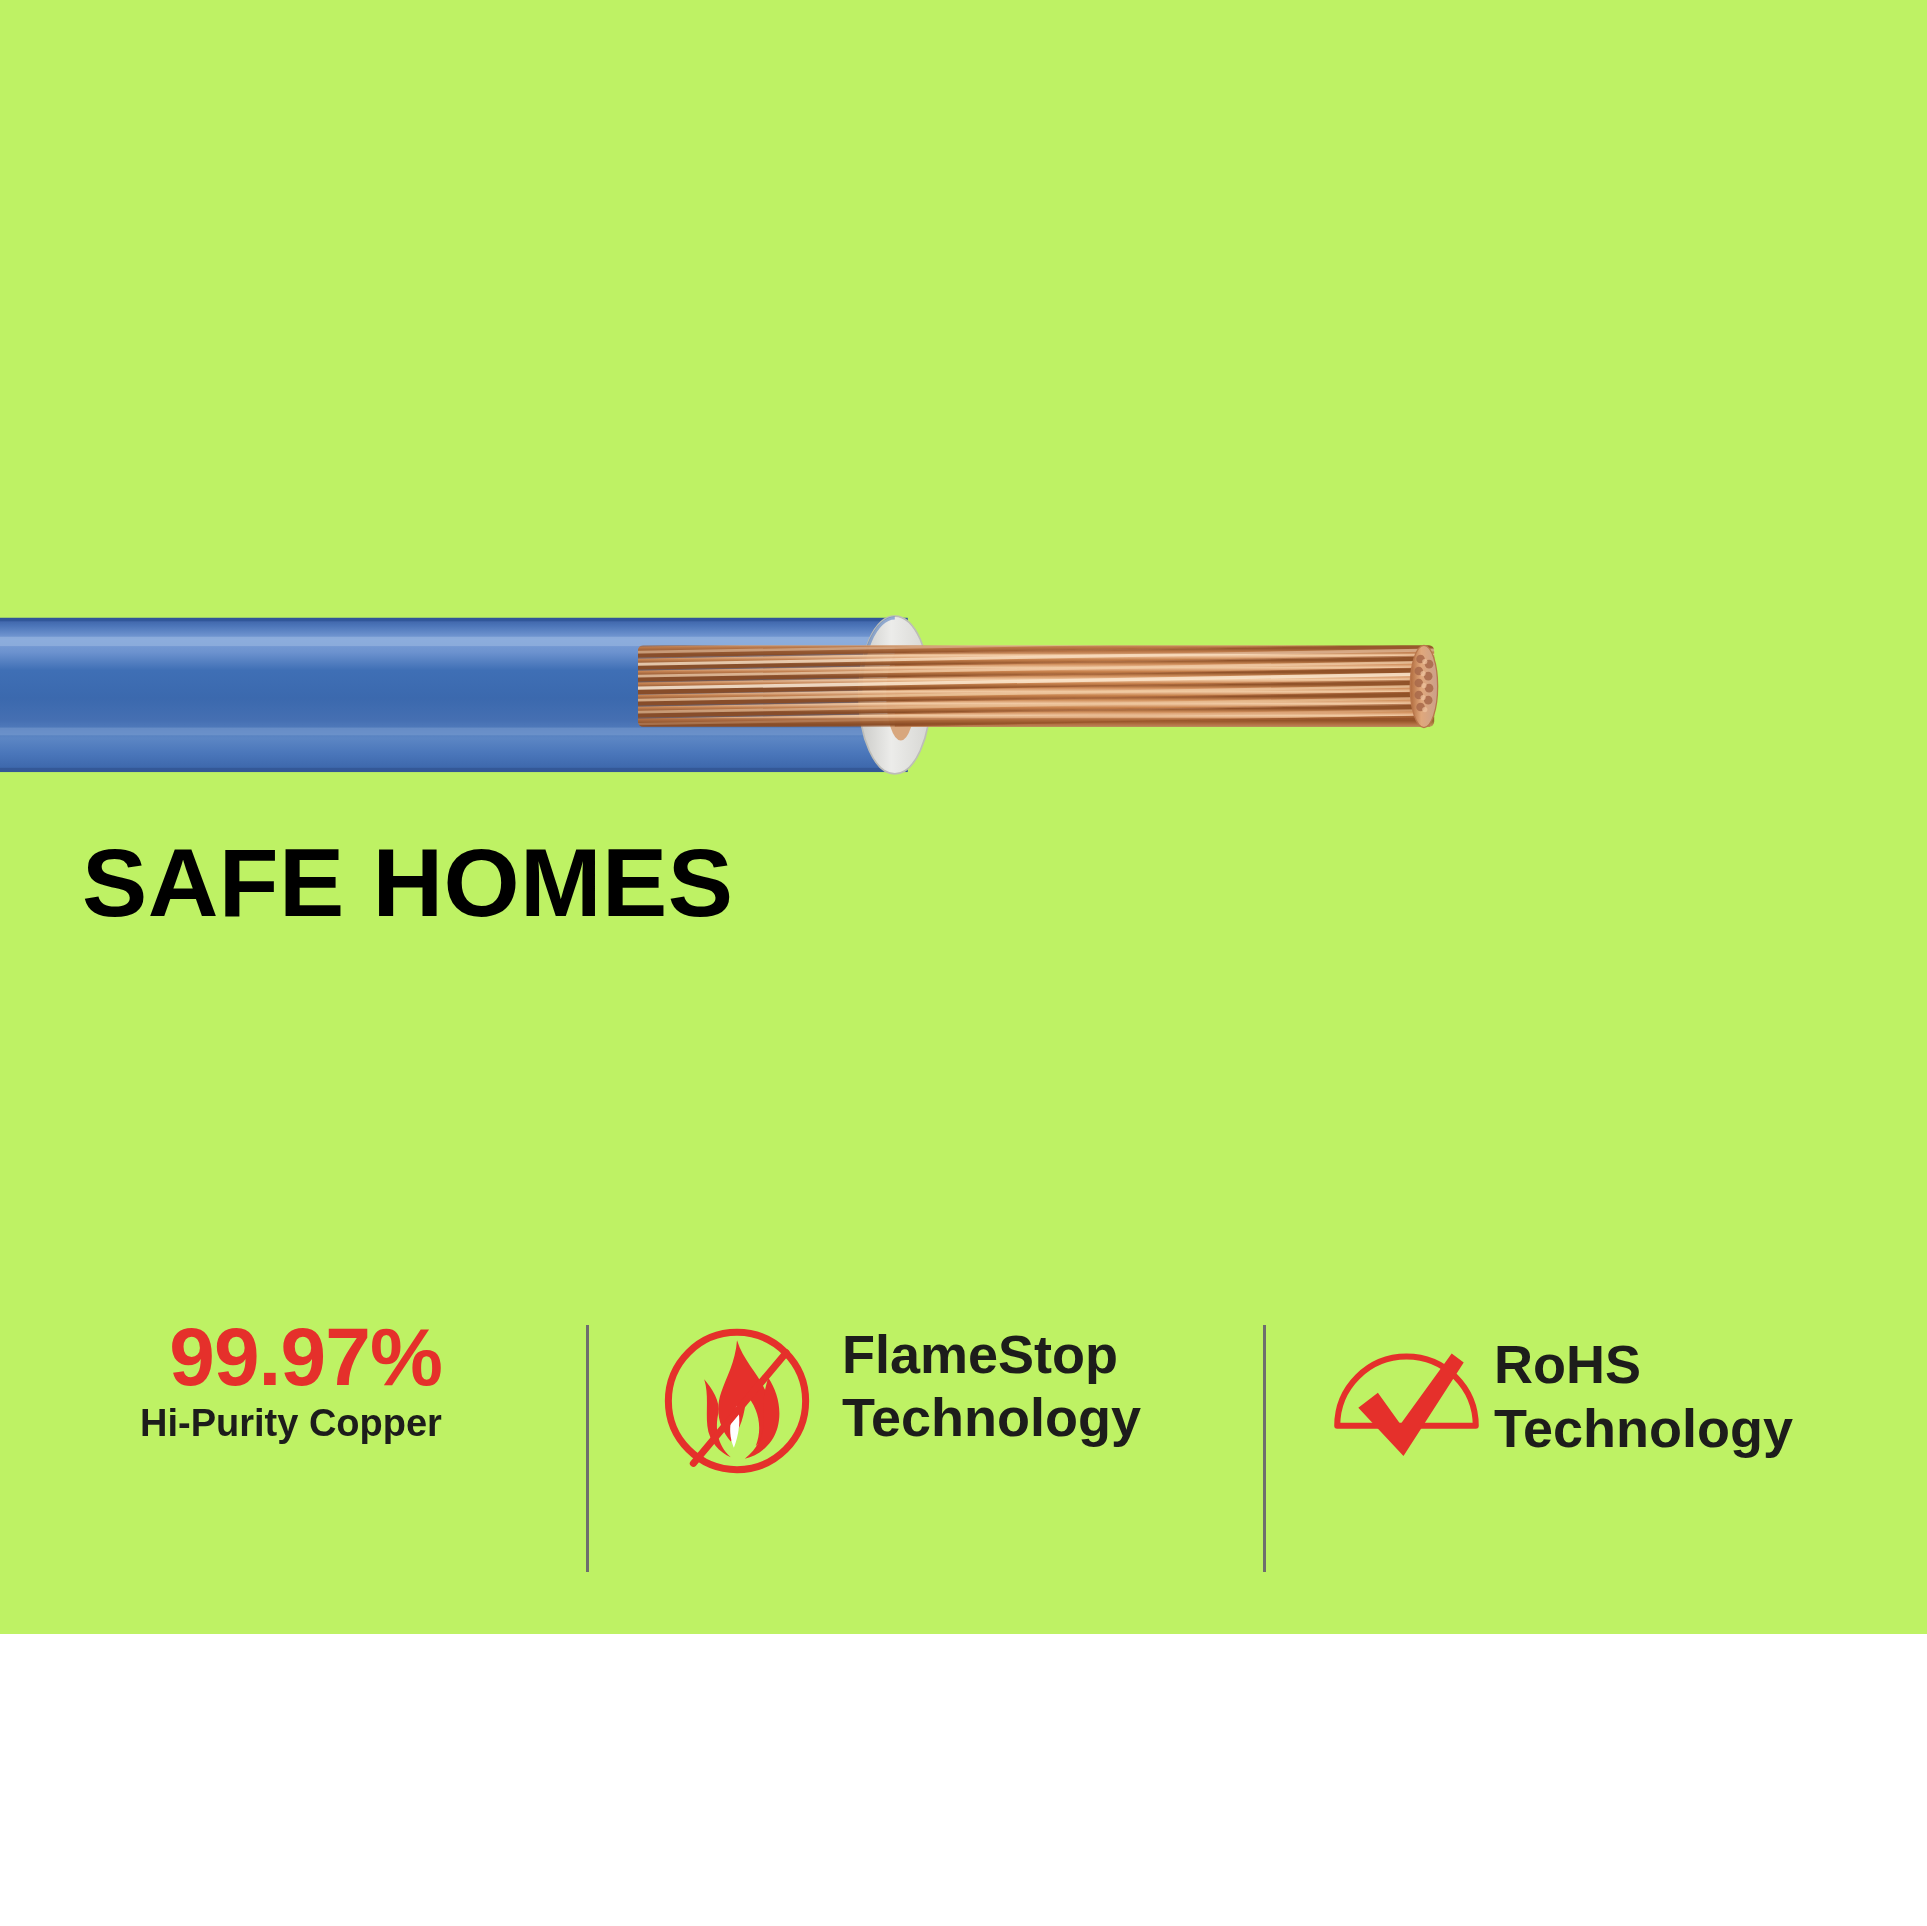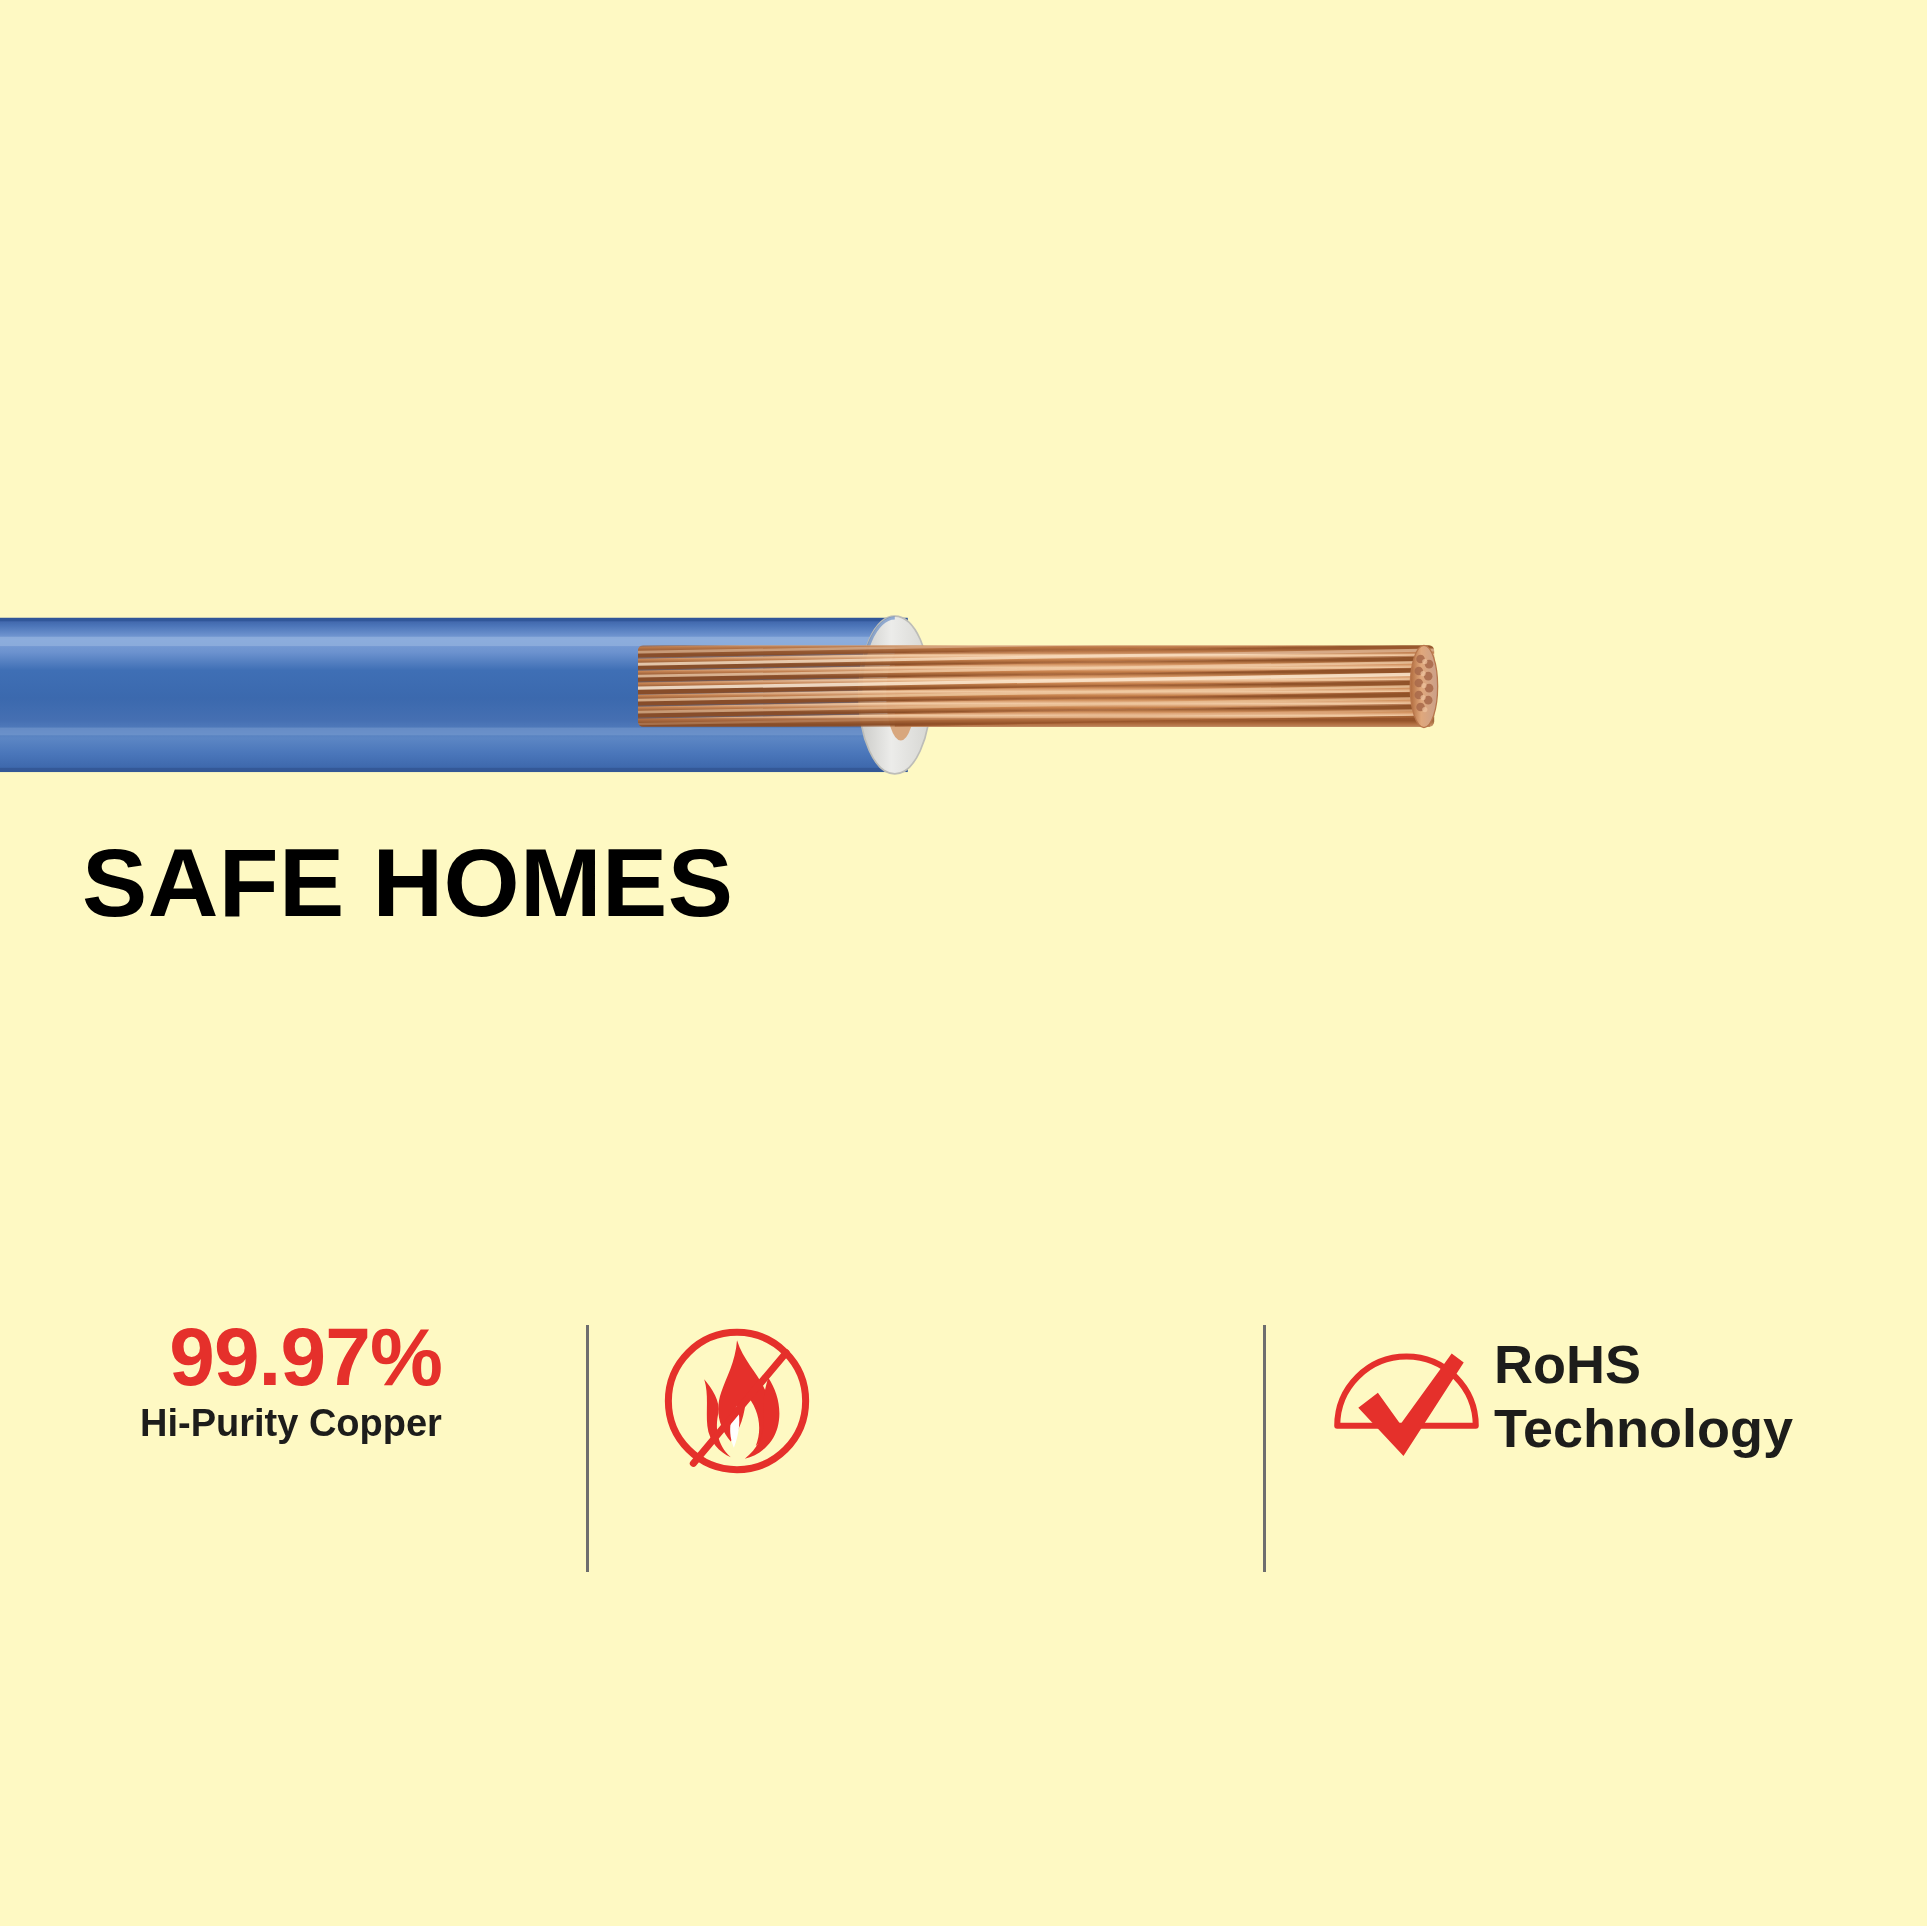--- a/index.html
+++ b/index.html
@@ -9,22 +9,22 @@
     background: #ffffff;
   }
   body {
     font-family: "Liberation Sans", sans-serif;
     -webkit-font-smoothing: antialiased;
   }
 
   #stage {
     position: relative;
     width: 1927px;
-    height: 1926px;
-    background: #fef9c3;
+    height: 1634px;
+    background: #bef264;
     overflow: hidden;
   }
 
   
   .cable-wrap {
     position: absolute;
     left: 0;
     top: 599px;
     width: 1507px;
     height: 180px;
@@ -325,20 +325,22 @@
             <path d="M100 106
                      C 106 124, 102 144, 96 160
                      C 90 146, 88 126, 100 106 Z" fill="#ffffff"></path>
           </g>
 
           <path d="M163 38 L44 180" stroke="#E5302B" stroke-width="9" stroke-linecap="round" fill="none"></path>
 
           <path d="M163 38 L44 180" stroke="#ffffff" stroke-width="3" fill="none" opacity="0"></path>
         </svg>
       </div>
+      <div class="badge-text">FlameStop
+Technology</div>
     </div>
 
     <div class="badge badge-rohs">
       <div class="badge-icon">
         <svg viewBox="0 0 200 170">
 
           <path d="M8 118 A 92 92 0 0 1 192 118 Z" fill="none" stroke="#E5302B" stroke-width="8" stroke-linejoin="round"></path>
 
           <path d="M36 94 L 62 74 L 92 116 L 160 22 L 176 34 L 96 158 Z" fill="#E5302B"></path>
         </svg>

